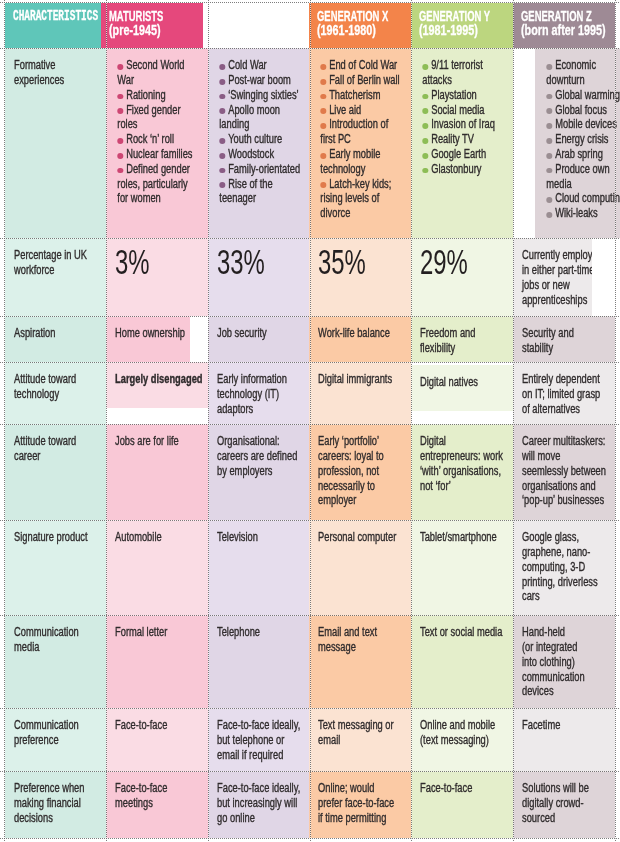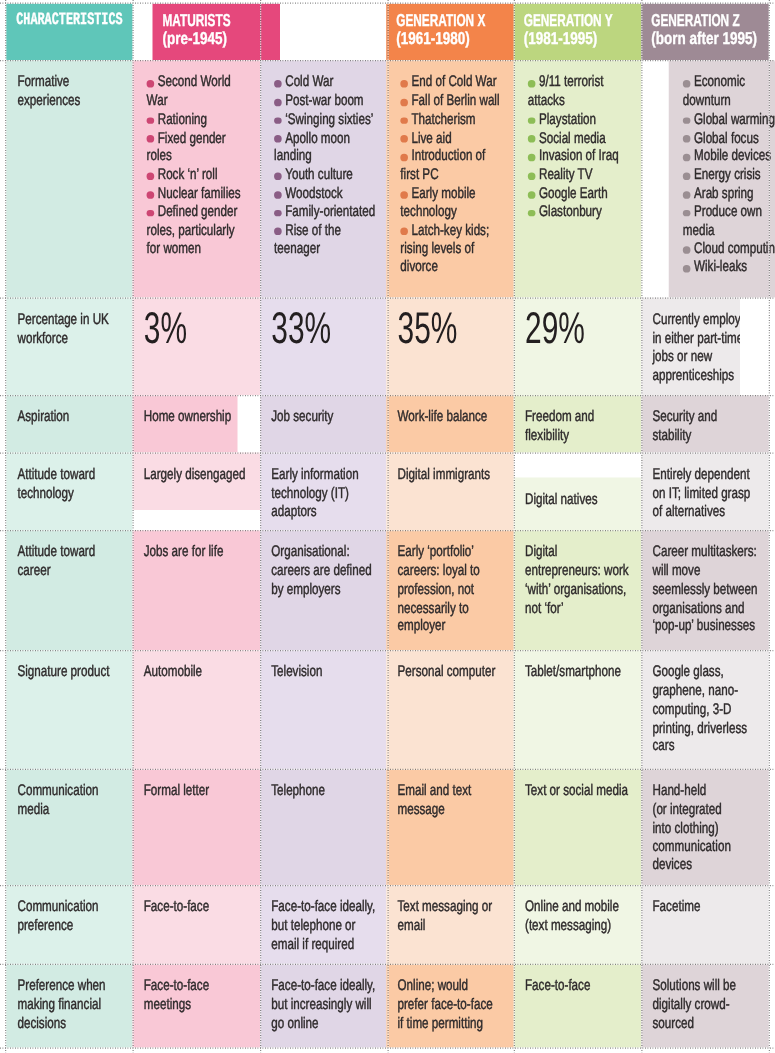--- a/index.html
+++ b/index.html
@@ -28,21 +28,21 @@
 </head>
 <body>
 
 <div id="table">
 <div class="cell hdr" style="left:5px;top:3px;width:101px;height:45px;background:#5fc6b9;padding:7.0px 2px 0 8.0px;font-family:Liberation Mono, monospace;">
       <div class="sq" style="width:91.00px;">
         <div class="l1">CHARACTERISTICS</div>
         <div class="l2"></div>
       </div>
     </div>
-<div class="cell hdr" style="left:122px;top:3px;width:102px;height:61px;background:#e5487c;padding:7.0px 2px 0 8.0px;">
+<div class="cell hdr" style="left:101px;top:3px;width:102px;height:61px;background:#e5487c;padding:7.0px 2px 0 8.0px;">
       <div class="sq" style="width:92.00px;">
         <div class="l1">MATURISTS</div>
         <div class="l2">(pre-1945)</div>
       </div>
     </div>
 <div class="cell hdr" style="left:309px;top:3px;width:102px;height:45px;background:#f3844a;padding:7.0px 2px 0 8.0px;">
       <div class="sq" style="width:92.00px;">
         <div class="l1">GENERATION X</div>
         <div class="l2">(1961-1980)</div>
       </div>
@@ -276,38 +276,38 @@
         <div>Security and</div>
         <div>stability</div>
       </div>
     </div>
 <div class="cell lbl" style="left:5px;top:362px;width:101px;height:62px;background:#dcf1ea;padding:10.2px 5.0px 0 9.0px;">
       <div class="sq" style="width:114.78px;">
         <div>Attitude toward</div>
         <div>technology</div>
       </div>
     </div>
-<div class="cell body" style="left:106px;top:362px;width:102px;height:46px;background:#fadce4;padding:10.2px 5.0px 0 9.0px;">
+<div class="cell body" style="left:106px;top:362px;width:102px;height:46px;background:#fadce4;padding:10.2px 5.0px 0 9.0px;font-weight:bold;">
       <div class="sq" style="width:116.09px;">
         <div>Largely disengaged</div>
       </div>
     </div>
 <div class="cell body" style="left:208px;top:362px;width:101px;height:62px;background:#e6dded;padding:10.2px 5.0px 0 9.0px;">
       <div class="sq" style="width:114.78px;">
         <div>Early information</div>
         <div>technology (IT)</div>
         <div>adaptors</div>
       </div>
     </div>
 <div class="cell body" style="left:309px;top:362px;width:102px;height:62px;background:#fbe3d2;padding:10.2px 5.0px 0 9.0px;">
       <div class="sq" style="width:116.09px;">
         <div>Digital immigrants</div>
       </div>
     </div>
-<div class="cell body" style="left:411px;top:382px;width:102px;height:46px;background:#f0f6e4;padding:10.2px 5.0px 0 9.0px;">
+<div class="cell body" style="left:411px;top:365px;width:102px;height:46px;background:#f0f6e4;padding:10.2px 5.0px 0 9.0px;">
       <div class="sq" style="width:116.09px;">
         <div>Digital natives</div>
       </div>
     </div>
 <div class="cell body" style="left:513px;top:362px;width:102px;height:62px;background:#edeaeb;padding:10.2px 5.0px 0 9.0px;">
       <div class="sq" style="width:116.09px;">
         <div>Entirely dependent</div>
         <div>on IT; limited grasp</div>
         <div>of alternatives</div>
       </div>

